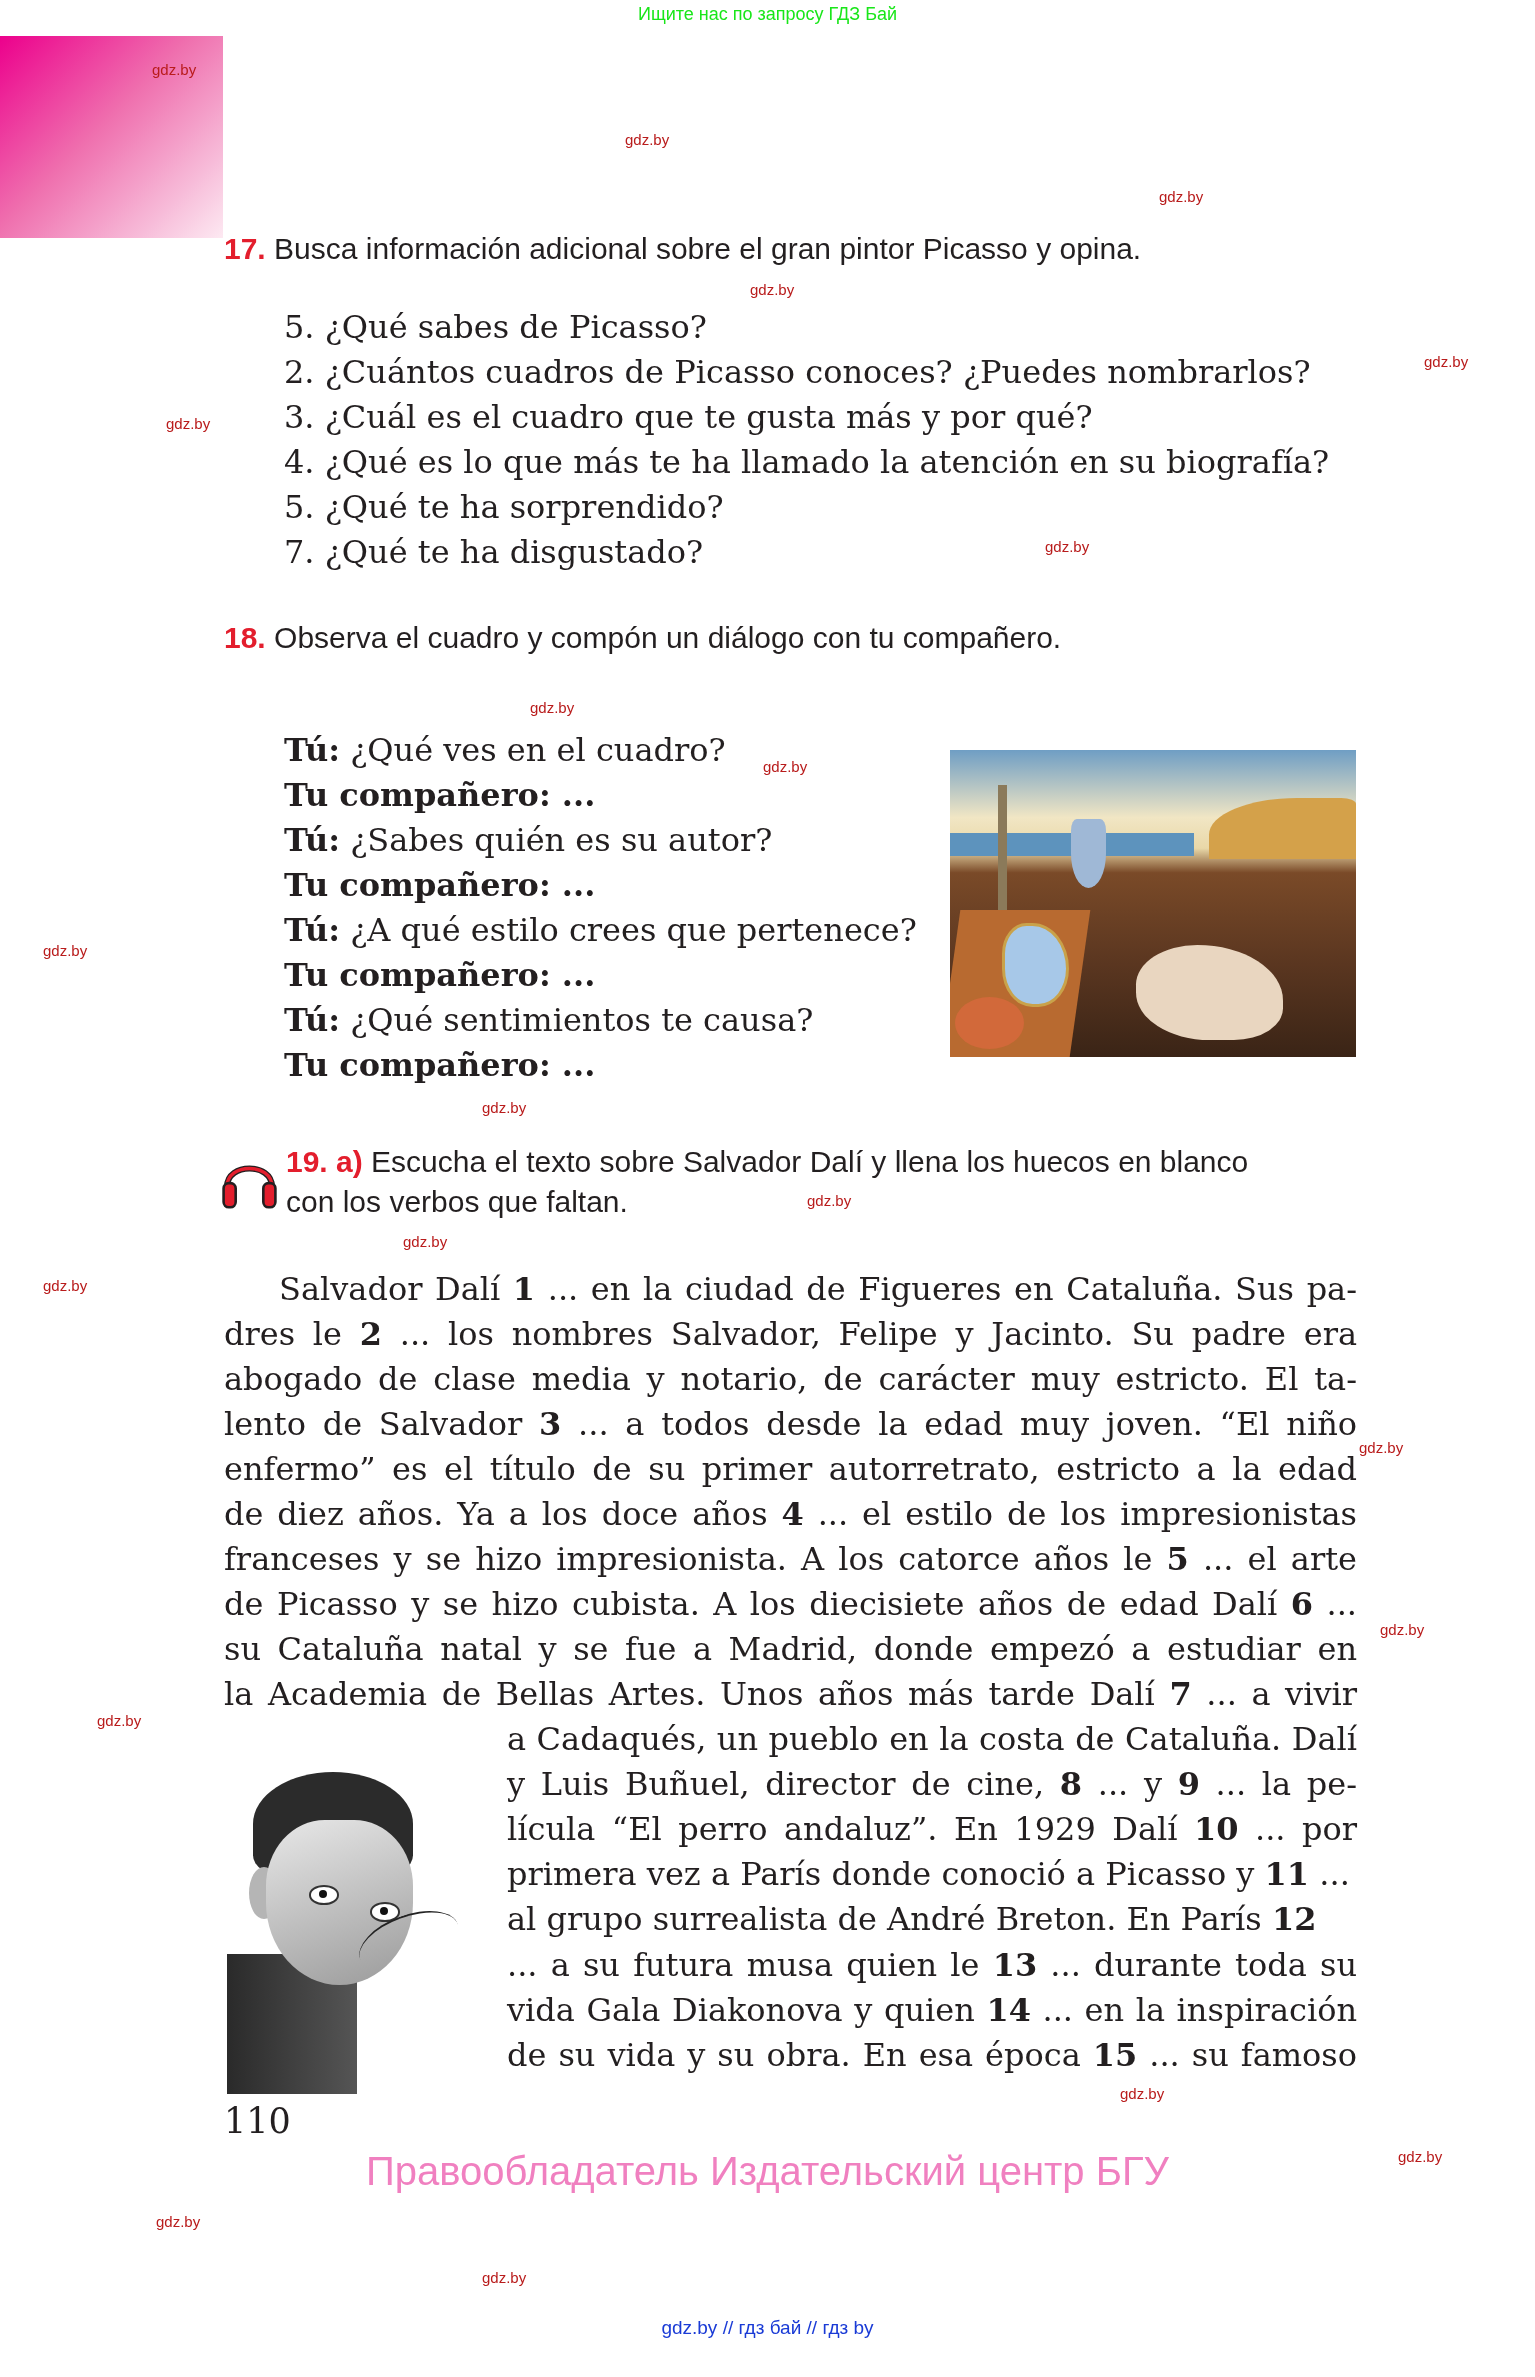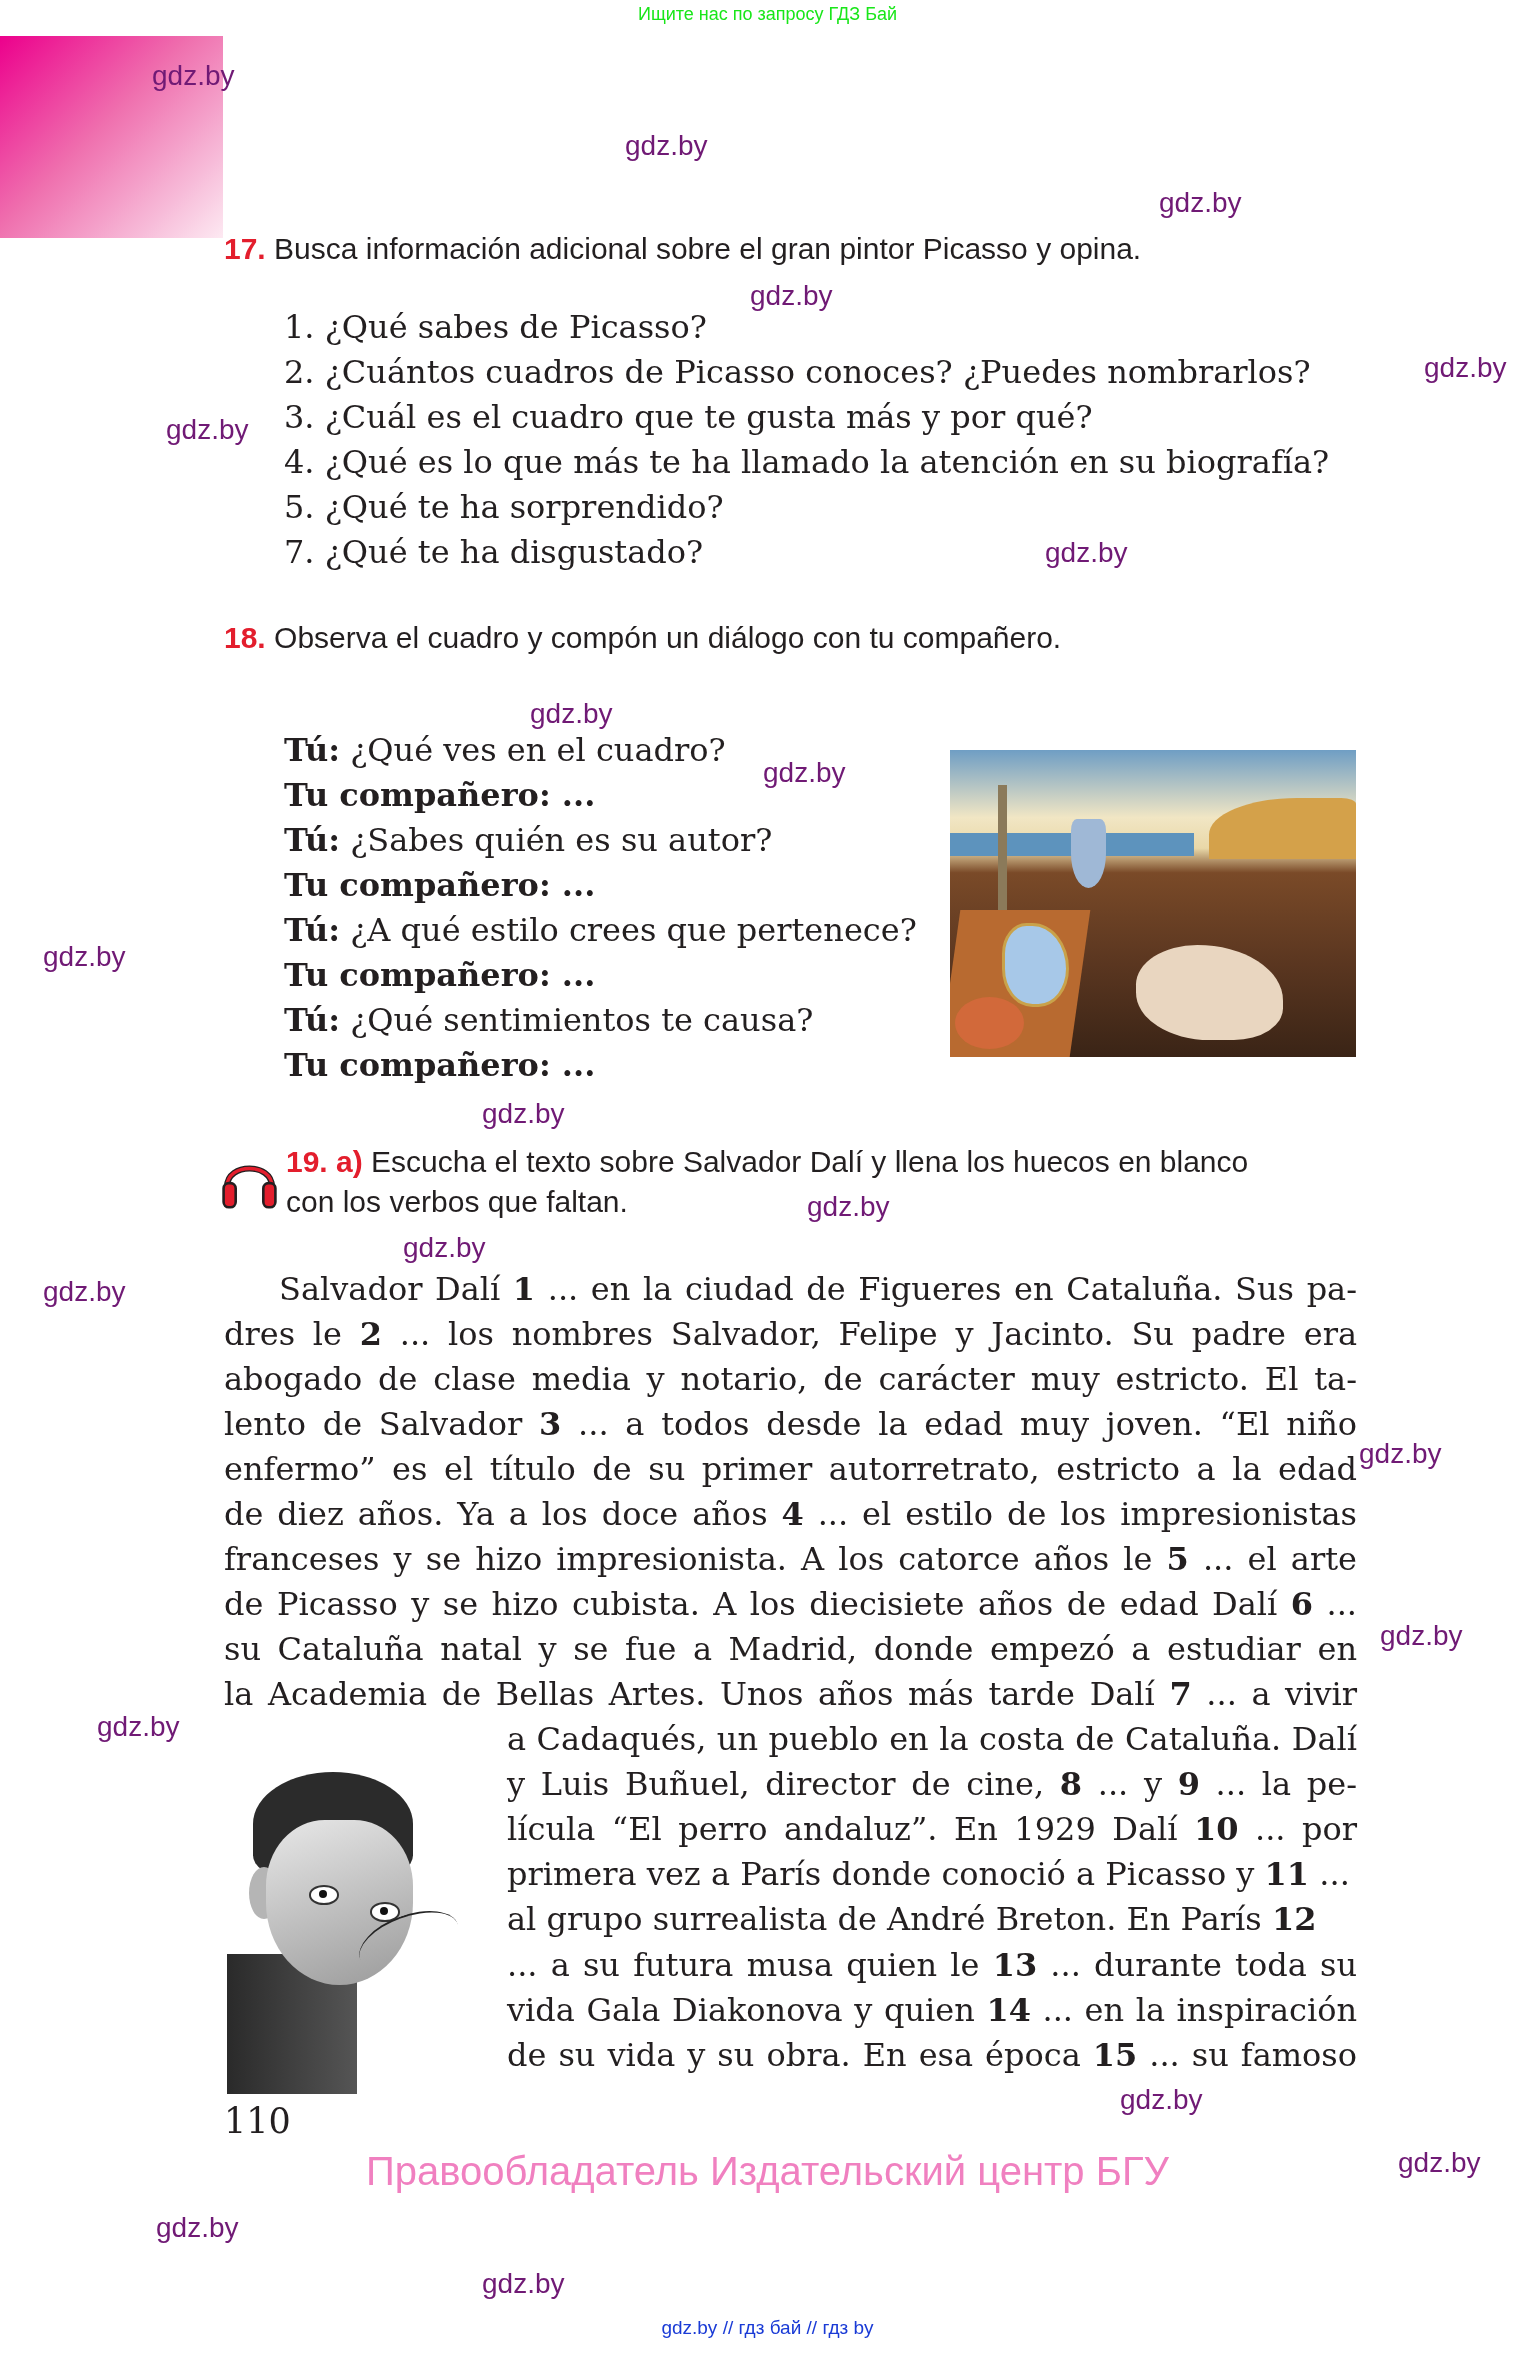--- a/index.html
+++ b/index.html
@@ -3,21 +3,21 @@
 <meta charset="utf-8">
 <style>
   html, body { margin: 0; padding: 0; background: #ffffff; }
   body { width: 1535px; height: 2377px; position: relative; overflow: hidden;
          font-family: "DejaVu Serif", serif; color: #231f20; }
   .abs { position: absolute; }
   .top-banner { left: 0; width: 1535px; top: 3.5px; text-align: center;
                 font-family: "Liberation Sans", sans-serif; font-size: 18px; color: #19e619; }
   .corner { left: 0; top: 36px; width: 223px; height: 202px;
             background: linear-gradient(135deg, #ec008c 0%, #ef6fae 45%, #f7bcd9 80%, #fde9f2 100%); }
-  .wm { font-family: "Liberation Sans", sans-serif; font-size: 28px; color: #701a75; line-height: 1; white-space: nowrap; }
+  .wm { font-family: "Liberation Sans", sans-serif; font-size: 15px; color: #b91c1c; line-height: 1; white-space: nowrap; }
   .task-head { font-family: "Liberation Sans", sans-serif; font-size: 30px; line-height: 1.2; white-space: nowrap; }
   .task-num { color: #e31e2d; font-weight: bold; }
   .qlist { left: 284px; top: 305px; font-size: 32px; line-height: 45px; white-space: nowrap; }
   .qlist div { height: 45px; }
   .dialog { left: 284px; top: 728px; font-size: 32px; line-height: 45px; white-space: nowrap; }
   .dialog div { height: 45px; }
   .dialog b { font-weight: bold; }
   .painting { left: 950px; top: 750px; width: 406px; height: 307px; overflow: hidden;
               background: linear-gradient(180deg, #6f9ec4 0%, #f1e6c4 22%, #e9d8a8 32%, #7a4a28 40%, #5a3620 70%, #3a2416 100%); }
   .painting .sea { position: absolute; left: 0; top: 83px; width: 60%; height: 22.5px; background: #5d93bd; }
@@ -77,21 +77,21 @@
     <div class="abs wm" style="left: 1398px; top: 2149px;">gdz.by</div>
     <div class="abs wm" style="left: 156px; top: 2214px;">gdz.by</div>
     <div class="abs wm" style="left: 482px; top: 2270px;">gdz.by</div>
   </div>
 
 <div class="abs task-head" style="left:224px; top:231px;">
   <span class="task-num">17.</span>
   <span>Busca información adicional sobre el gran pintor Picasso y opina.</span>
 </div>
 <div class="abs qlist">
-  <div>1. ¿Qué sabes de Picasso?</div>
+  <div>5. ¿Qué sabes de Picasso?</div>
   <div>2. ¿Cuántos cuadros de Picasso conoces? ¿Puedes nombrarlos?</div>
   <div>3. ¿Cuál es el cuadro que te gusta más y por qué?</div>
   <div>4. ¿Qué es lo que más te ha llamado la atención en su biografía?</div>
   <div>5. ¿Qué te ha sorprendido?</div>
   <div>7. ¿Qué te ha disgustado?</div>
 </div>
 
 <div class="abs task-head" style="left:224px; top:620px;">
   <span class="task-num">18.</span>
   <span>Observa el cuadro y compón un diálogo con tu compañero.</span>

